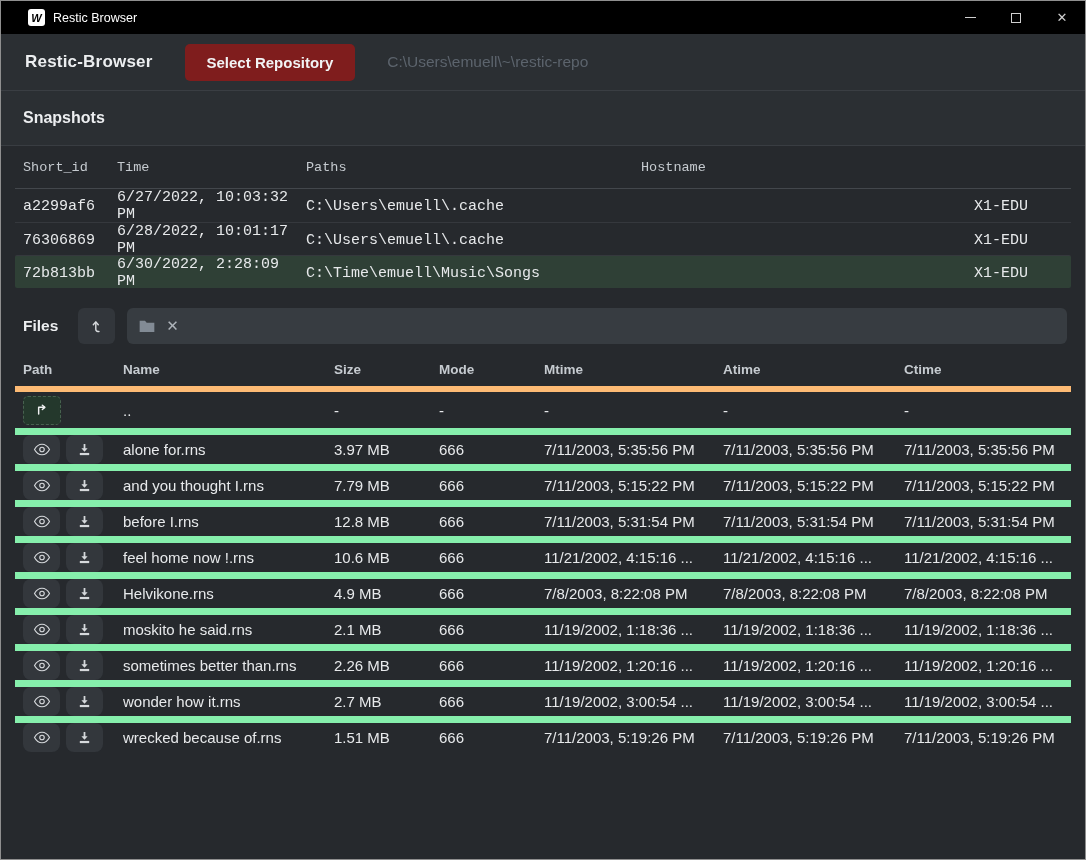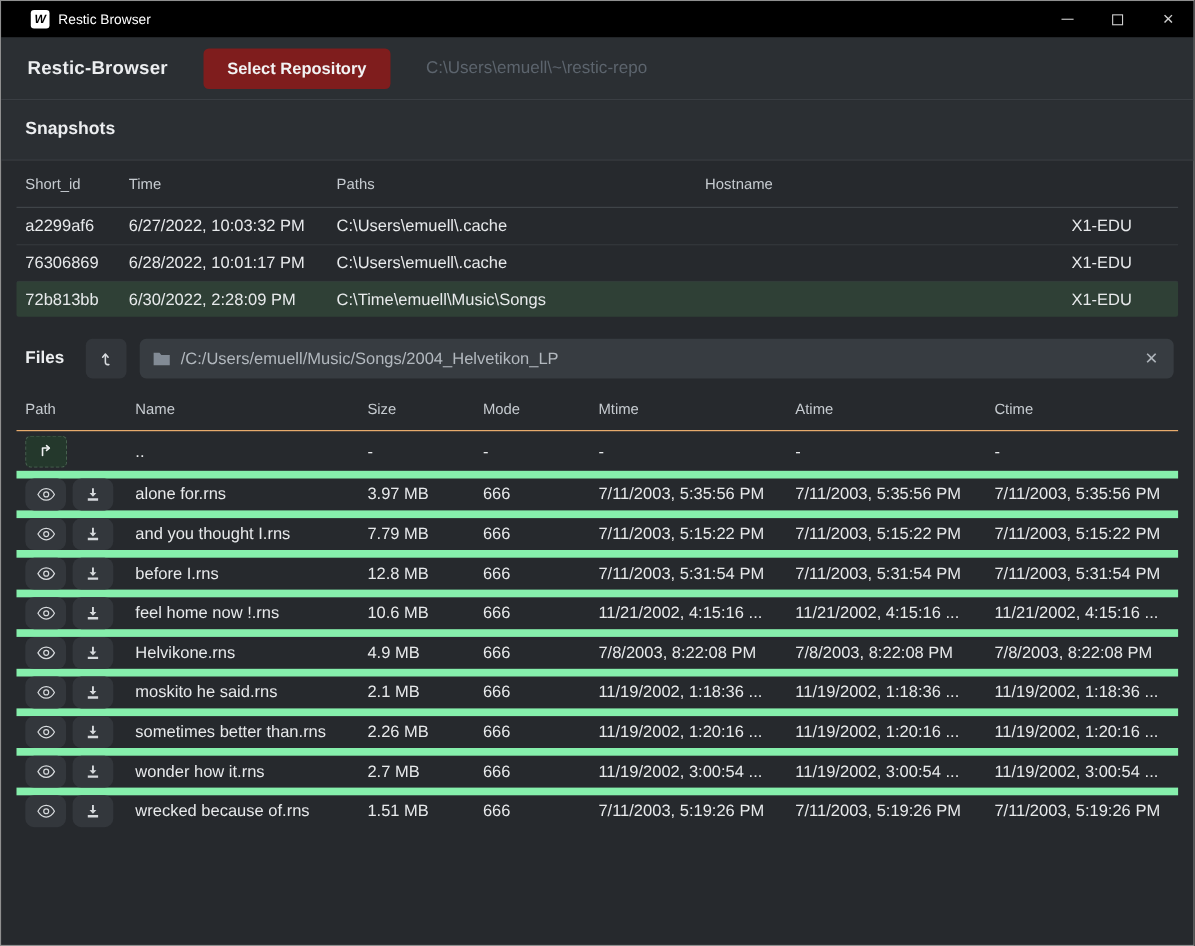--- a/index.html
+++ b/index.html
@@ -56,21 +56,21 @@
     height: 55px; background: #2b2f33;
     border-bottom: 1px solid #393d42;
     display: flex; align-items: center; padding-left: 22px; flex: 0 0 auto;
   }
   .section-title { color: #eceef0; font-size: 16px; font-weight: bold; }
 
   .snap-table { margin: 0 14px; flex: 0 0 auto; }
   .snap-header, .snap-row {
     display: grid;
     grid-template-columns: 94px 189px 335px 333px 1fr;
-    align-items: center; padding: 0 8px;
+    align-items: center; padding: 0 8px; font-family: Liberation Mono, monospace;
   }
   .snap-header { height: 43px; border-bottom: 1px solid #43474c; }
   .snap-header > span { color: #c6cbd0; font-size: 13.5px; }
   .snap-row { height: 33px; color: #e7e9eb; font-size: 15px; }
   .snap-row + .snap-row { border-top: 1px solid #35383d; }
   .snap-row.selected { background: #2f4036; border-radius: 2px; }
 
   .section-gap { height: 12px; flex: 0 0 auto; }
 
   
@@ -91,21 +91,21 @@
   .path-input .path-text { color: #b2b8be; font-size: 15px; flex: 1; }
   .clear-x { color: #aeb4ba; font-size: 15px; cursor: pointer; padding: 0 2px; }
 
   
   .files-table { margin: 0 14px; flex: 0 0 auto; }
   .files-header, .file-row {
     display: grid;
     grid-template-columns: 100px 211px 105px 105px 179px 181px 1fr;
     align-items: center; padding: 0 8px;
   }
-  .files-header { height: 40px; border-bottom: 1px solid #fdba74; }
+  .files-header { height: 40px; border-bottom: 6px solid #fdba74; font-weight: bold; }
   .files-header > span { color: #c6cbd0; font-size: 13.5px; }
   .file-row { height: 36px; color: #e7e9eb; font-size: 15px; }
   .file-row + .file-row { border-top: 7px solid #86efac; }
   .row-actions { display: flex; gap: 6px; align-items: center; }
   .icon-btn {
     width: 37px; height: 29px; background: #33373c; border: none; border-radius: 8px;
     display: flex; align-items: center; justify-content: center; cursor: pointer;
   }
   .return-btn {
     width: 38px; height: 29px; background: #24382c;
@@ -190,21 +190,20 @@
           <path d="M7.5 9.5 L11 5.5 L14.5 9.5"></path>
         </svg>
       </span>
     </button>
     <div class="path-input">
       <span style="display:flex">
         <svg width="16" height="14" viewBox="0 0 24 20" fill="#828b95">
           <path d="M1 2 h8 l2.5 3 H23 v14 H1 z"></path>
         </svg>
       </span>
-      <span class="path-text">/C:/Users/emuell/Music/Songs/2004_Helvetikon_LP</span>
       <span class="clear-x">✕</span>
     </div>
   </div>
 
   <div class="files-table">
     <div class="files-header">
       <span>Path</span>
       <span>Name</span>
       <span>Size</span>
       <span>Mode</span>

